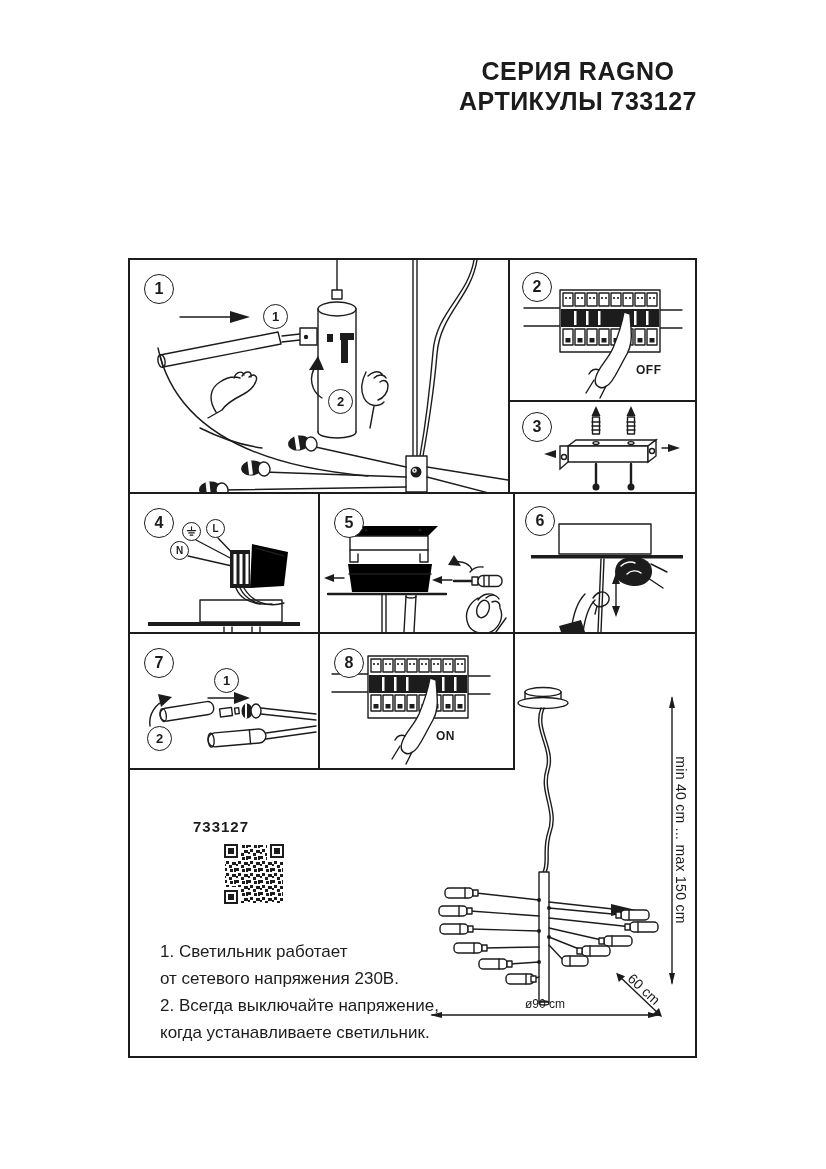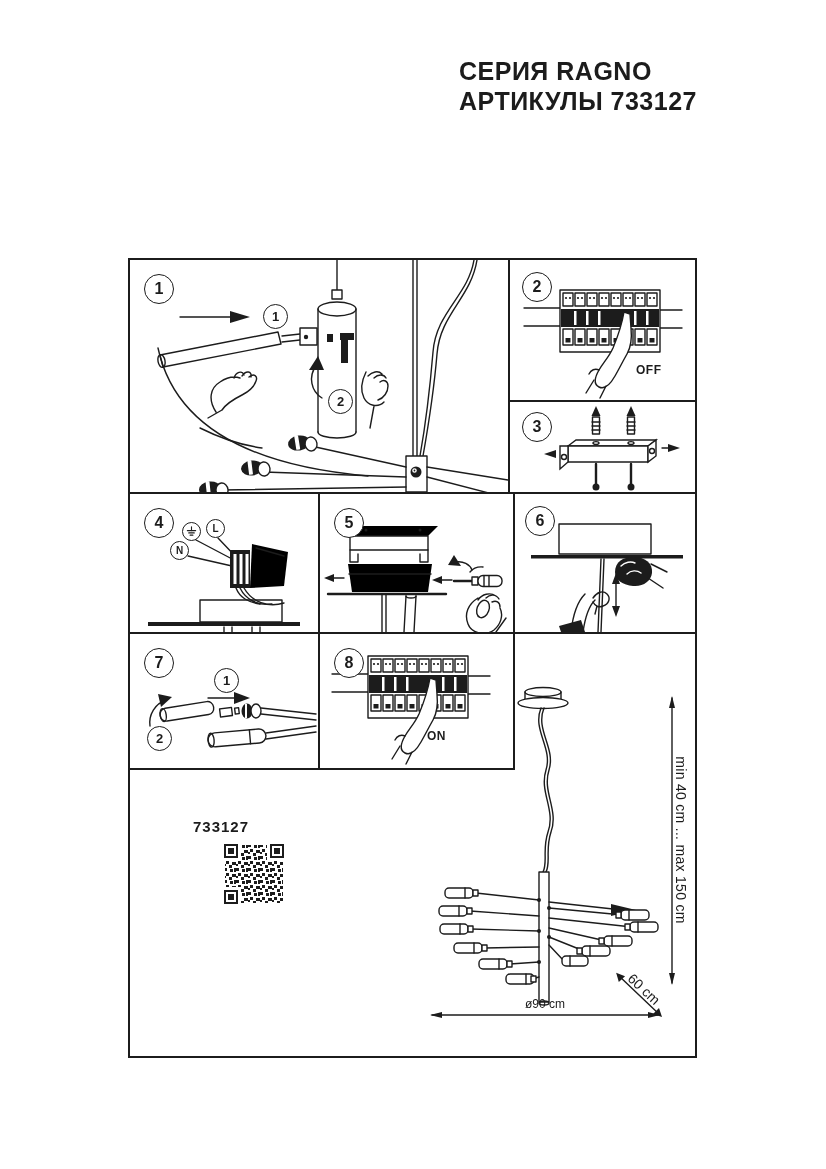--- a/index.html
+++ b/index.html
@@ -1,19 +1,19 @@
 <!DOCTYPE html>
 <html><head>
 <meta charset="utf-8">
 <style>
   html,body{margin:0;padding:0;background:#e8e8e8;}
   .page{position:relative;width:826px;height:1169px;background:#ffffff;overflow:hidden;
         font-family:"Liberation Sans",sans-serif;color:#1c1c1c;}
   
-  .hdr{position:absolute;top:56px;right:129px;text-align:left;}
+  .hdr{position:absolute;top:56px;right:129px;text-align:center;}
   .hdr .l{font-weight:bold;font-size:25px;line-height:30px;letter-spacing:0.5px;white-space:nowrap;}
   .hdr .gap{height:26px;}
   .hdr .l.sp{letter-spacing:1.5px;line-height:28px;}
   
   .frame{position:absolute;left:128px;top:258px;width:565px;height:796px;border:2px solid #1c1c1c;}
   .gl{position:absolute;background:#1c1c1c;}
   .panel{position:absolute;}
   .badge{position:absolute;width:28px;height:28px;border:1.8px solid #1c1c1c;border-radius:50%;
          display:flex;align-items:center;justify-content:center;font-size:16px;font-weight:bold;background:#fff;}
   .minibadge{position:absolute;width:23px;height:23px;border:1.5px solid #1c1c1c;border-radius:50%;
@@ -413,21 +413,21 @@
             <rect class="fill" x="89.5" y="70" width="5" height="4.5"></rect>
             <rect class="fill" x="101.5" y="70" width="5" height="4.5"></rect>
             <rect class="fill" x="113.5" y="70" width="5" height="4.5"></rect>
             <rect class="fill" x="125.5" y="70" width="5" height="4.5"></rect>
             <rect class="fill" x="137.5" y="70" width="5" height="4.5"></rect>
         </g>
         <path class="wfill" d="M110,44 C108,56 104,68 99,80 C95,89 89,95 85,102 C81,109 79,116 85,119 C91,122 97,115 101,108 C105,101 109,93 113,86 C117,79 118,70 117,60 L116,46 Z"></path>
         <path d="M80,112 L72,125 M92,118 L86,130 M85,102 C81,100 77,102 75,106"></path>
       </svg>
       <div class="badge" style="left:14px;top:14px">8</div>
-      <div class="swlabel" style="left:107px;top:95px">ON</div>
+      <div class="swlabel" style="left:116px;top:95px">ON</div>
     </div>
   </div>
 
   <div class="article">733127</div>
   <svg class="qr" width="60" height="60" viewBox="0 0 60 60">
     <defs>
       <pattern id="qrp" width="12" height="12" patternUnits="userSpaceOnUse">
         <rect x="0" y="0" width="3" height="3" fill="#1c1c1c"></rect>
         <rect x="6" y="1" width="3" height="3" fill="#1c1c1c"></rect>
         <rect x="2" y="5" width="3" height="3" fill="#1c1c1c"></rect>
@@ -444,20 +444,26 @@
     <rect x="0" y="43" width="17" height="17" fill="#fff"></rect>
     <g fill="#1c1c1c">
       <path d="M0,0 h14 v14 h-14 z M2,2 v10 h10 v-10 z"></path>
       <rect x="4" y="4" width="6" height="6"></rect>
       <path d="M46,0 h14 v14 h-14 z M48,2 v10 h10 v-10 z"></path>
       <rect x="50" y="4" width="6" height="6"></rect>
       <path d="M0,46 h14 v14 h-14 z M2,48 v10 h10 v-10 z"></path>
       <rect x="4" y="50" width="6" height="6"></rect>
     </g>
   </svg>
+  <div class="notes">
+    <div>1. Светильник работает</div>
+    <div>от сетевого напряжения 230В.</div>
+    <div>2. Всегда выключайте напряжение,</div>
+    <div>когда устанавливаете светильник.</div>
+  </div>
 
   <svg class="la" style="position:absolute;left:420px;top:672px" width="277" height="356" viewBox="0 0 277 356">
 
     <g>
       <ellipse class="wfill" cx="123" cy="20" rx="18" ry="4.5"></ellipse>
       <line x1="105" y1="20" x2="105" y2="29"></line>
       <line x1="141" y1="20" x2="141" y2="29"></line>
       <ellipse class="wfill" cx="123" cy="31" rx="25" ry="5.5"></ellipse>
     </g>
 

